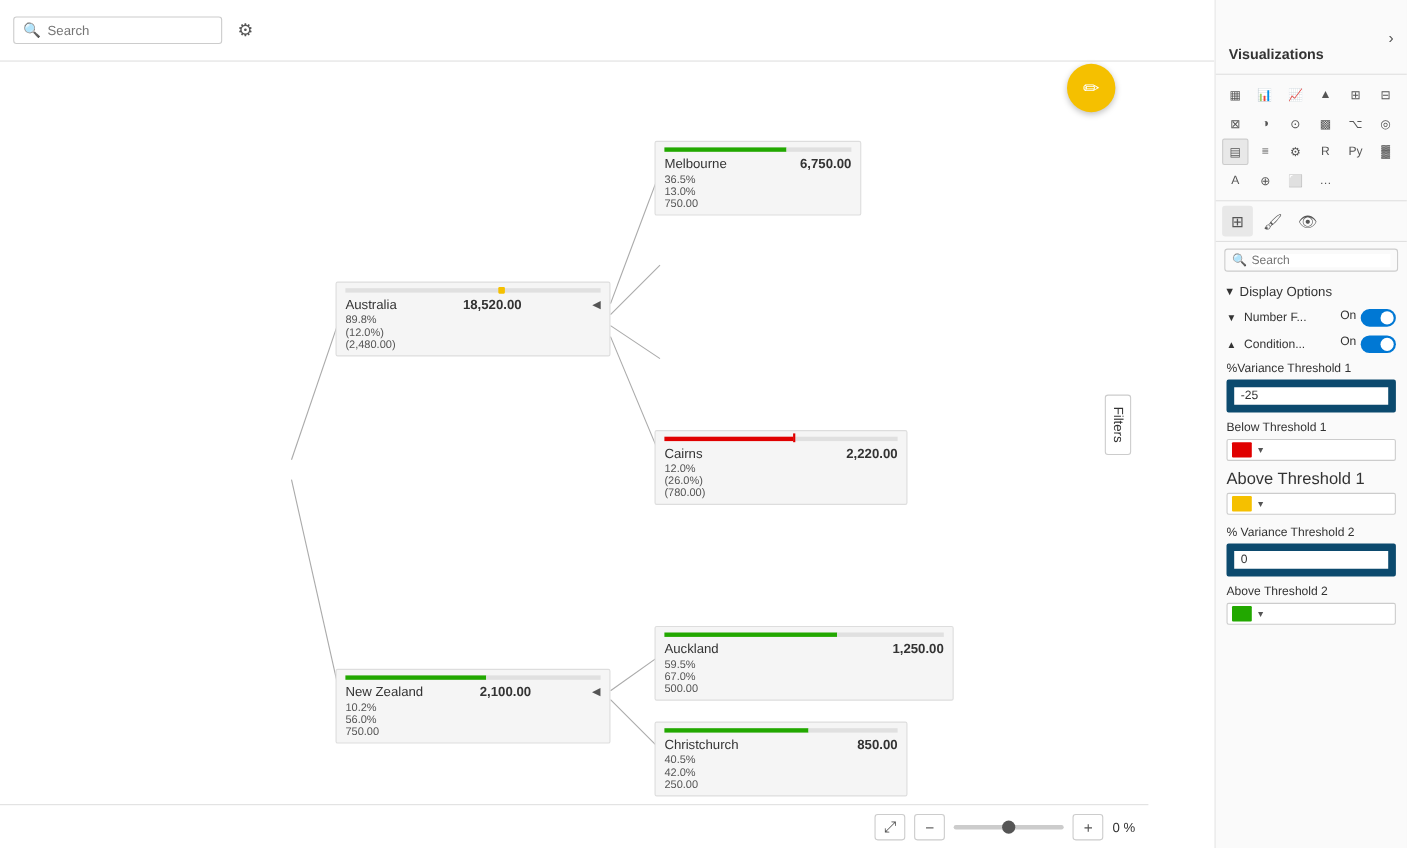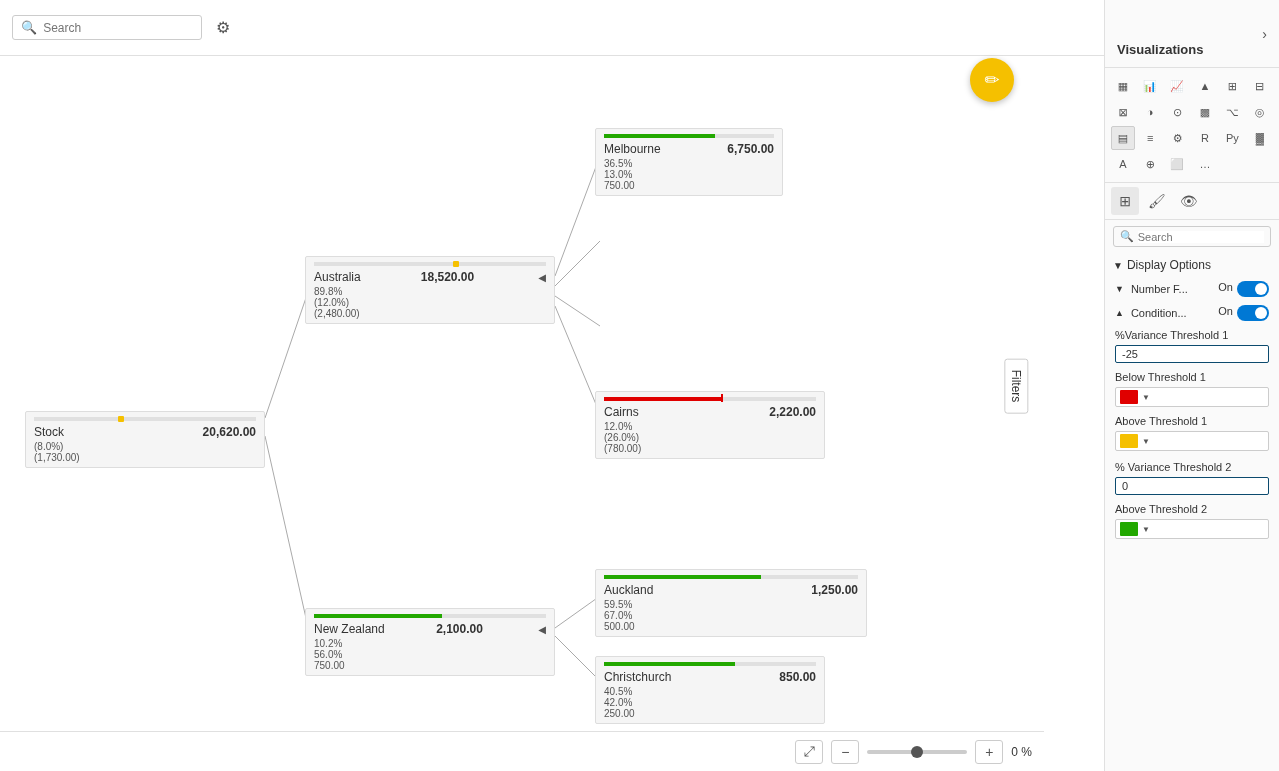--- a/index.html
+++ b/index.html
@@ -324,21 +324,21 @@
       background: #fff;
       border-radius: 50%;
       position: absolute;
       top: 2px;
       right: 2px;
     }
     .toggle-label { font-size: 11px; color: #333; }
 
     
     .settings-input {
-      border: 1px solid #0c4a6e;
+      border: 7px solid #0c4a6e;
       border-radius: 2px;
       padding: 2px 6px;
       font-size: 11px;
       width: 100%;
       margin: 2px 10px;
       color: #333;
     }
 
     .settings-input-wrap {
       padding: 2px 10px 4px;
@@ -400,34 +400,20 @@
       <line x1="555" y1="240" x2="600" y2="270" stroke="#aaa" stroke-width="1"></line>
 
       <line x1="555" y1="250" x2="600" y2="358" stroke="#aaa" stroke-width="1"></line>
 
       <line x1="555" y1="572" x2="600" y2="540" stroke="#aaa" stroke-width="1"></line>
 
       <line x1="555" y1="580" x2="600" y2="625" stroke="#aaa" stroke-width="1"></line>
 
     </svg>
 
-    <div class="node-box" style="left:25px; top:355px; width:240px;">
-      <div style="position:relative; height:6px; margin-bottom:3px;">
-        <div style="position:absolute; left:0; right:0; height:4px; background:#e0e0e0; top:1px;"></div>
-        <div style="position:absolute; left:38%; width:6px; height:6px; background:#f5c000; border-radius:1px; top:0;"></div>
-      </div>
-      <div class="node-header">
-        <span class="node-title">Stock</span>
-        <span class="node-value">20,620.00</span>
-      </div>
-      <div class="node-stats">
-        <span>(8.0%)</span>
-        <span>(1,730.00)</span>
-      </div>
-    </div>
 
     <div class="node-box" style="left:305px; top:200px; width:250px;">
       <div style="position:relative; height:6px; margin-bottom:3px;">
         <div style="position:absolute; left:0; right:0; height:4px; background:#e0e0e0; top:1px;"></div>
         <div style="position:absolute; left:60%; width:6px; height:6px; background:#f5c000; border-radius:1px; top:0;"></div>
       </div>
       <div class="node-header">
         <span class="node-title">Australia</span>
         <span class="node-value">18,520.00</span>
         <span class="collapse-arrow">◀</span>
@@ -617,21 +603,21 @@
   </div>
 
   <div style="padding: 4px 10px 2px; font-size:11px; color:#333;">Below Threshold 1</div>
   <div class="color-row">
     <button class="color-swatch-btn">
       <div class="swatch-color" style="background:#e00000;"></div>
       <span class="swatch-arrow">▼</span>
     </button>
   </div>
 
-  <div style="padding: 2px 10px 2px; font-size:11px; color:#333;">Above Threshold 1</div>
+  <div style="padding: 2px 10px 2px; font-size:15px; color:#333;">Above Threshold 1</div>
   <div class="color-row">
     <button class="color-swatch-btn">
       <div class="swatch-color" style="background:#f5c000;"></div>
       <span class="swatch-arrow">▼</span>
     </button>
   </div>
 
   <div style="padding: 4px 10px 2px; font-size:11px; color:#333;">% Variance Threshold 2</div>
   <div class="settings-input-wrap">
     <input class="settings-input" style="margin: 0px;" type="text" value="0">

